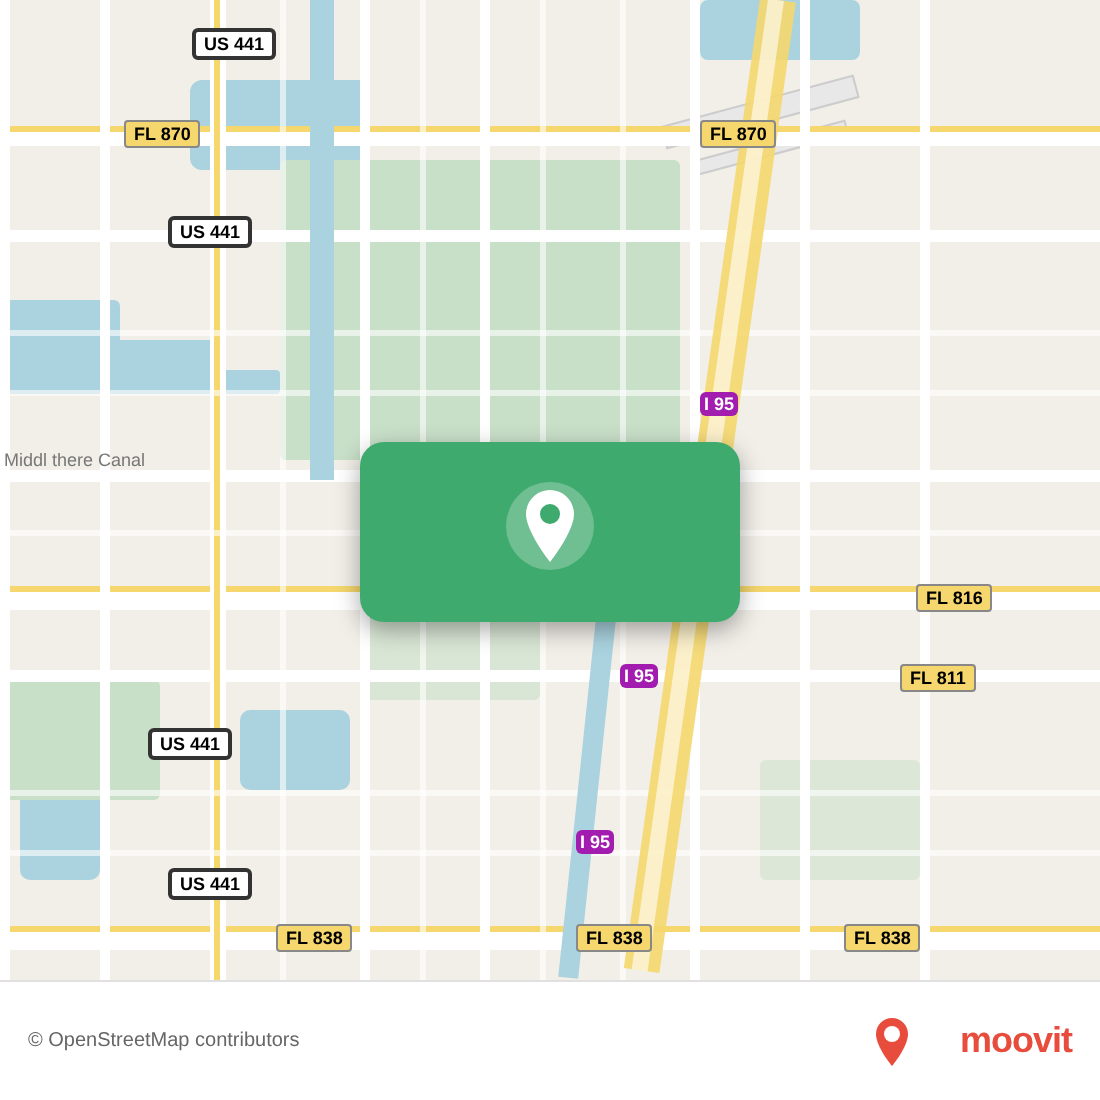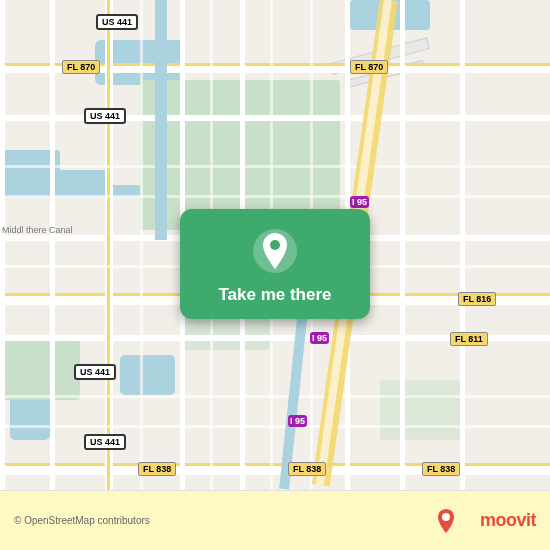--- a/index.html
+++ b/index.html
@@ -131,21 +131,21 @@
       font-weight: 600;
       text-align: center;
     }
 
     
     #bottom-bar {
       position: absolute;
       bottom: 0;
       left: 0;
       right: 0;
-      background: #fef9c3;
+      background: #ffffff;
       height: 60px;
       display: flex;
       align-items: center;
       justify-content: space-between;
       padding: 0 14px;
       z-index: 200;
       border-top: 1px solid #e0e0e0;
     }
 
     .bottom-left {
@@ -325,21 +325,20 @@
     <span class="shield-fl">FL 838</span>
   </div>
 
   <div id="take-me-there-card">
 
     <svg class="map-pin-icon" viewBox="0 0 48 48" fill="none" xmlns="http://www.w3.org/2000/svg">
       <circle cx="24" cy="24" r="22" fill="white" opacity="0.25"></circle>
       <path d="M24 6C17.373 6 12 11.373 12 18c0 9 12 24 12 24s12-15 12-24c0-6.627-5.373-12-12-12z" fill="white"></path>
       <circle cx="24" cy="18" r="5" fill="#3faa6e"></circle>
     </svg>
-    <span id="take-me-there-label">Take me there</span>
   </div>
 
   <div id="bottom-bar">
     <div class="bottom-left">
       <span class="osm-credit">© OpenStreetMap contributors</span>
     </div>
     <div class="moovit-logo">
 
       <svg class="moovit-pin" viewBox="0 0 28 28" xmlns="http://www.w3.org/2000/svg">
         <path d="M14 2C9.582 2 6 5.582 6 10c0 6.5 8 16 8 16s8-9.5 8-16c0-4.418-3.582-8-8-8z" fill="#e74c3c"></path>

